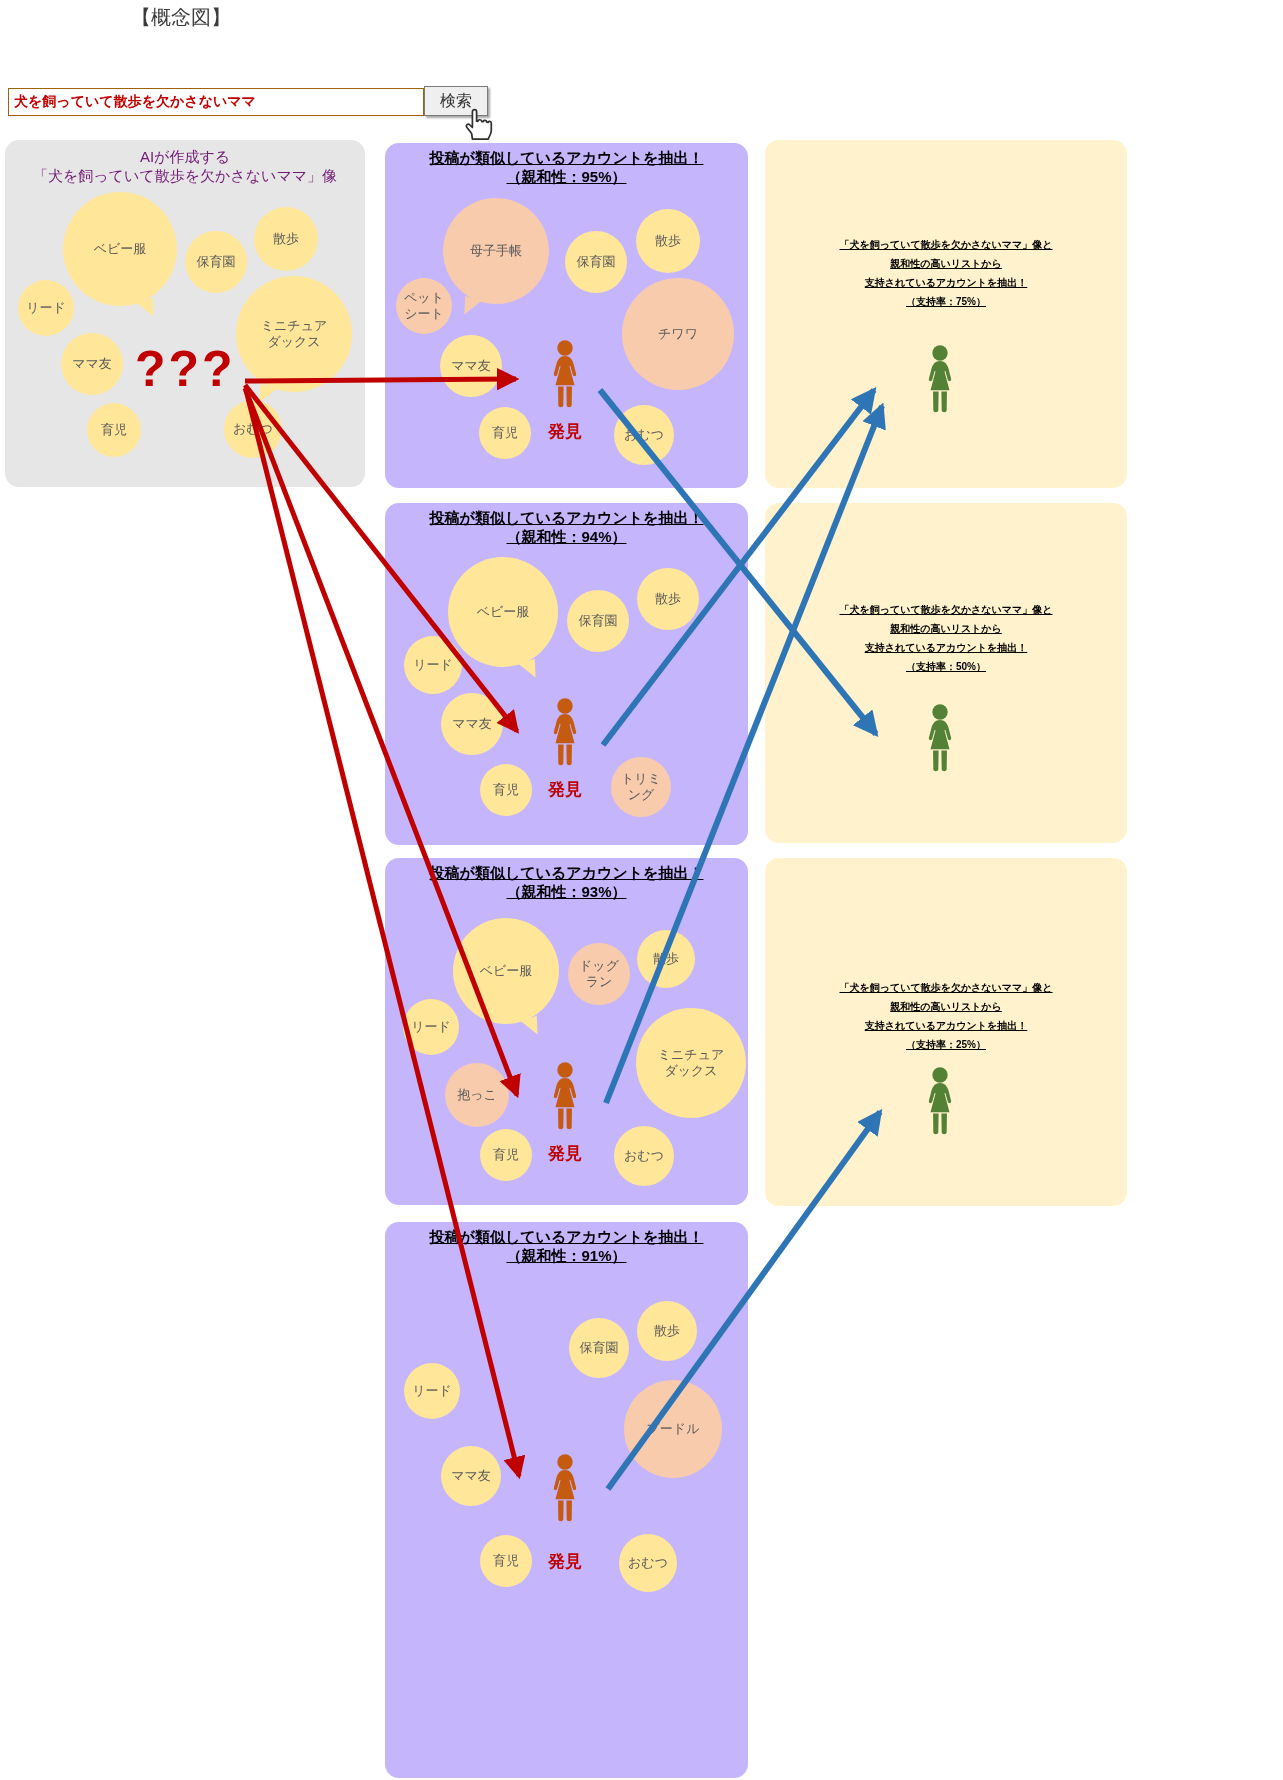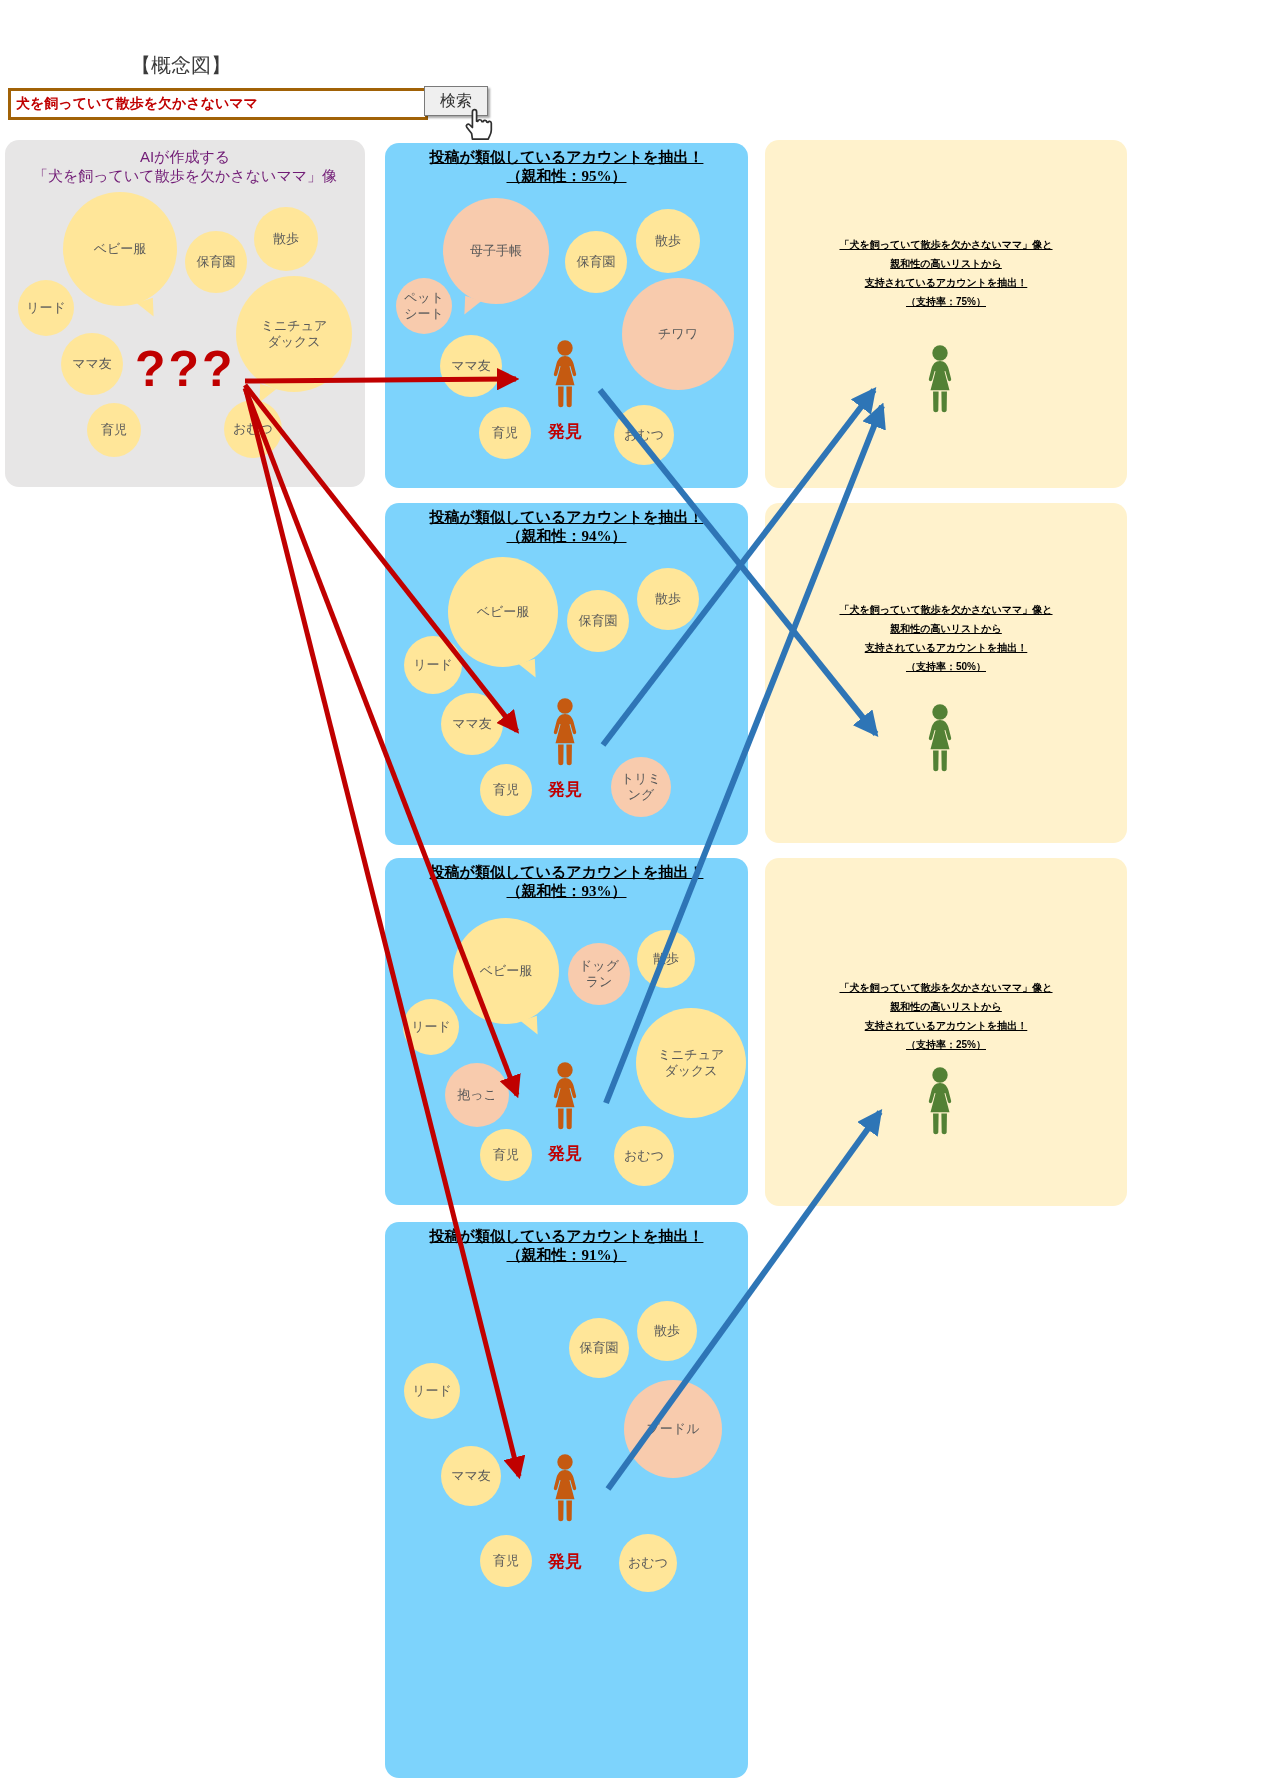--- a/index.html
+++ b/index.html
@@ -1,36 +1,36 @@
 <!DOCTYPE html>
 <html><head>
 <meta charset="utf-8">
 <style>
   html,body { margin:0; padding:0; background:#fff; }
   body { font-family:"Liberation Sans","DejaVu Sans",sans-serif; }
   .canvas { position:relative; width:1283px; height:1780px; background:#fff; overflow:hidden; }
 
   
-  .h-kicker { position:absolute; left:131px; top:4px; font-size:20px; color:#3b3b3b;margin-top:48px; }
+  .h-kicker { position:absolute; left:131px; top:4px; font-size:20px; color:#3b3b3b; }
   .h-title  { position:absolute; left:13px; top:26px; font-size:24px; color:#3b3b3b; }
   .h-title .red { color:#C00000; font-weight:bold; }
 
   
   .search-input { position:absolute; left:8px; top:88px; width:404px; height:26px;
-    border:3px solid #a16207; color:#C00000; font-weight:bold; font-size:14px;
+    border:1px solid #a16207; color:#C00000; font-weight:bold; font-size:14px;
     padding:0 5px; background:#fff; font-family:inherit; box-sizing:content-box; }
   .search-btn { position:absolute; left:424px; top:86px; width:64px; height:30px;
     background:#efefef; border:1.5px solid #7a7a7a; font-size:16px; color:#333;
     font-family:inherit; box-shadow:2px 2px 2px rgba(0,0,0,.35); }
   .cursor-icon { position:absolute; left:456px; top:101px; width:42px; height:42px; z-index:60; }
 
   
   .panel { position:absolute; border-radius:14px; }
   .gray  { background:#E7E6E6; }
-  .blue  { background:#7dd3fc;font-family:Liberation Serif, serif; }
+  .blue  { background:#c4b5fd; }
   .cream { background:#FFF2CC; }
 
   .ai-panel { left:5px;  top:140px; width:360px; height:347px; }
   .sp1 { left:385px; top:143px;  width:363px; height:345px; }
   .sp2 { left:385px; top:503px;  width:363px; height:342px; }
   .sp3 { left:385px; top:858px;  width:363px; height:347px; }
   .sp4 { left:385px; top:1222px; width:363px; height:556px; }
   .rp1 { left:765px; top:140px;  width:362px; height:348px; }
   .rp2 { left:765px; top:503px;  width:362px; height:340px; }
   .rp3 { left:765px; top:858px;  width:362px; height:348px; }

